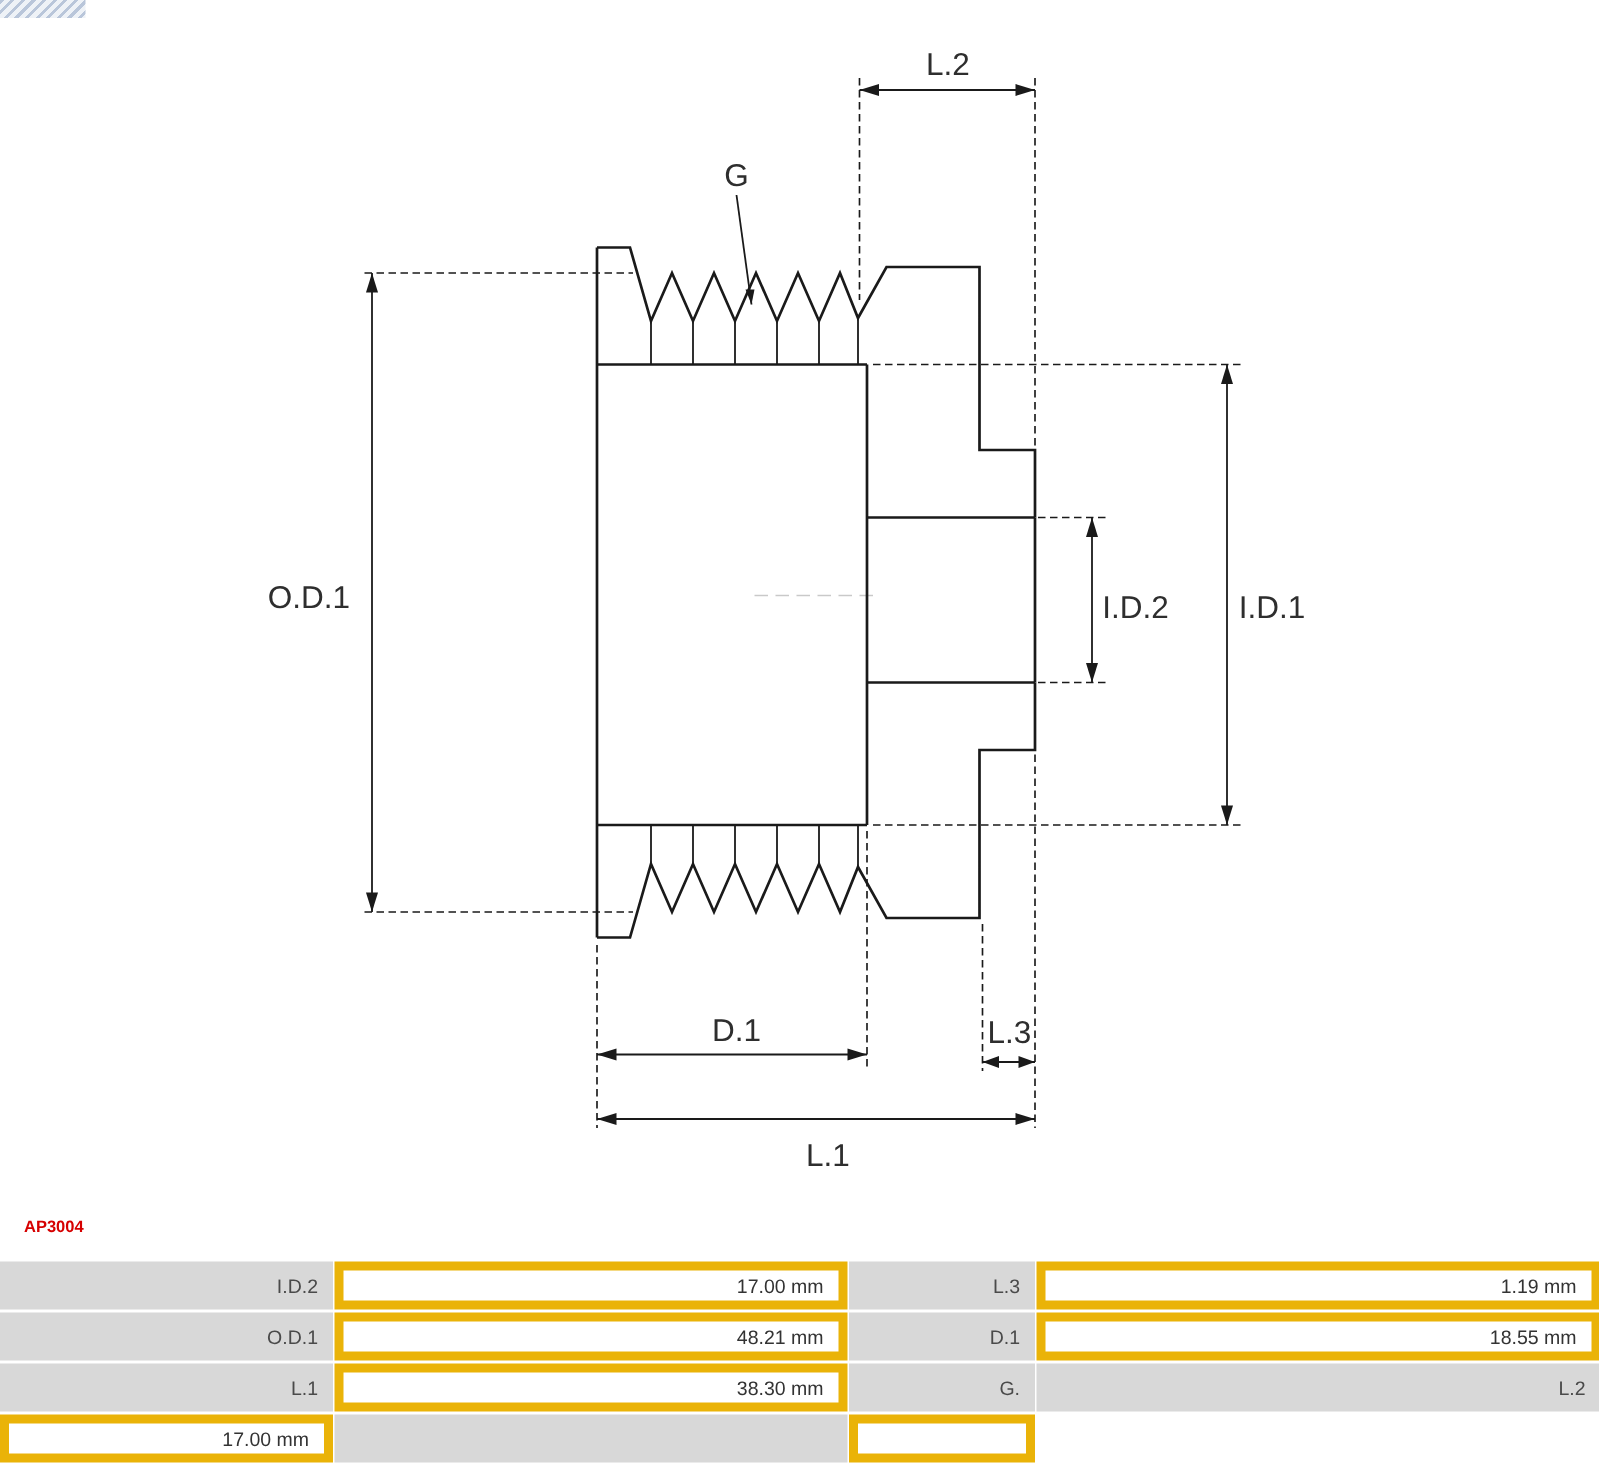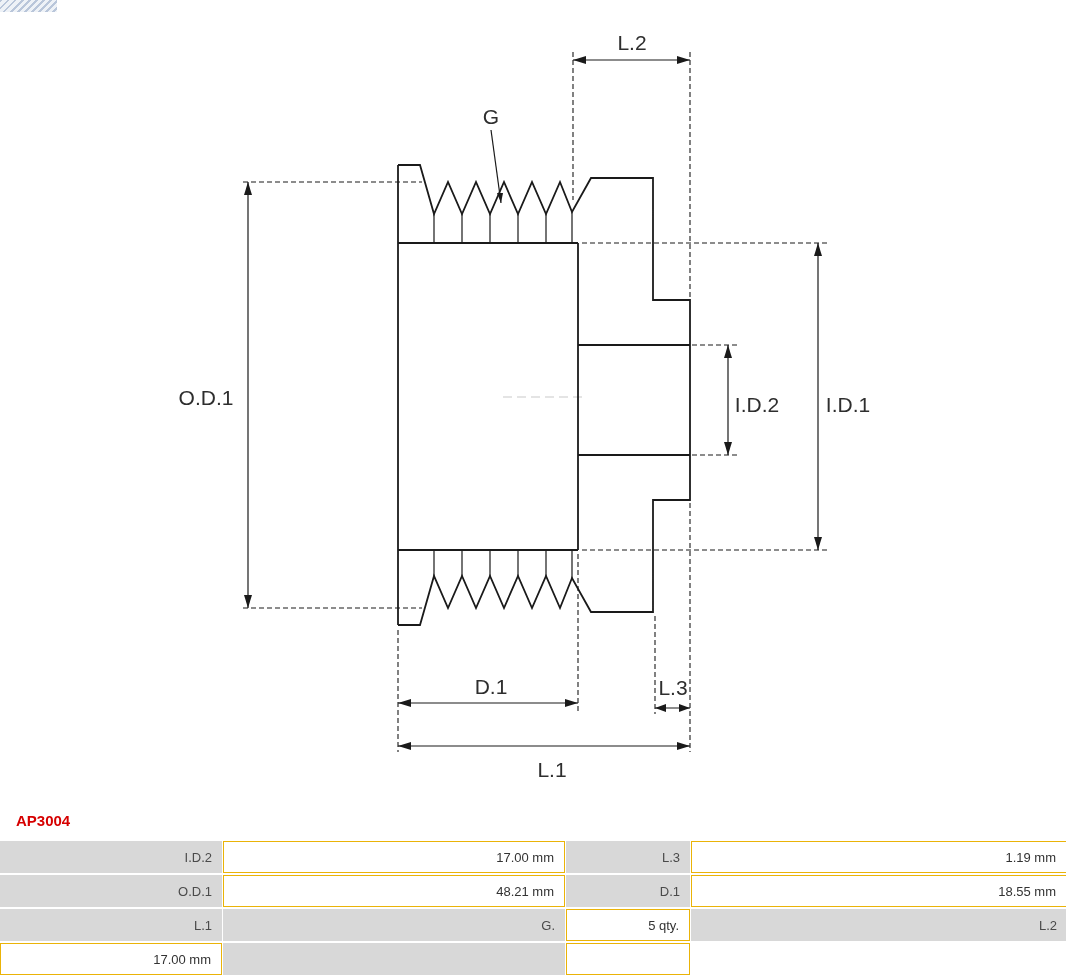--- a/index.html
+++ b/index.html
@@ -16,38 +16,38 @@
   }
   #drawing{position:absolute;left:0;top:0;}
   .outline{stroke:#1a1a1a;stroke-width:1.8;fill:none;stroke-linejoin:miter;}
   .thin{stroke:#1a1a1a;stroke-width:1.2;fill:none;}
   .ext{stroke:#1a1a1a;stroke-width:1.1;fill:none;stroke-dasharray:5 3;}
   .ctr{stroke:#c9c9c9;stroke-width:1;fill:none;stroke-dasharray:9 5;}
   .arrow{fill:#1a1a1a;stroke:none;}
   .dimtext{fill:#2e2e2e;font-size:21px;font-family:"Liberation Sans","DejaVu Sans",sans-serif;}
   #part-number{
     position:absolute;left:16px;top:812px;
-    font-size:15px;font-weight:700;color:#d60000;
+    font-size:11px;font-weight:700;color:#d60000;
     cursor:pointer;
   }
   #spec-table{
     position:absolute;left:0;top:841px;width:1066px;
     display:grid;
     grid-template-columns:222px 342px 124px 376px;
     grid-auto-rows:32px;
     gap:2px 1px;
     font-size:13px;
   }
   .cell{
     display:flex;align-items:center;justify-content:flex-end;
     padding:0 10px;box-sizing:border-box;
     white-space:nowrap;
   }
   .cell.label{background:#d8d8d8;color:#4a4a4a;}
-  .cell.value{background:#fff;color:#333;border:1px solid #eab308;}
+  .cell.value{background:#fff;color:#333;border:6px solid #eab308;}
 </style>
 </head>
 <body>
 
 <div id="page">
 
   <div id="corner-logo"></div>
 
   <svg id="drawing" width="1066" height="810" viewBox="0 0 1066 810" xmlns="http://www.w3.org/2000/svg">
 
@@ -148,22 +148,22 @@
     <div class="cell value">17.00 mm</div>
     <div class="cell label">L.3</div>
     <div class="cell value">1.19 mm</div>
 
     <div class="cell label">O.D.1</div>
     <div class="cell value">48.21 mm</div>
     <div class="cell label">D.1</div>
     <div class="cell value">18.55 mm</div>
 
     <div class="cell label">L.1</div>
+    <div class="cell value">38.30 mm</div>
     <div class="cell label">G.</div>
-    <div class="cell value">5 qty.</div>
 
     <div class="cell label">L.2</div>
     <div class="cell value">17.00 mm</div>
     <div class="cell label"></div>
     <div class="cell value"></div>
   </div>
 
 </div>
 
 </body></html>

